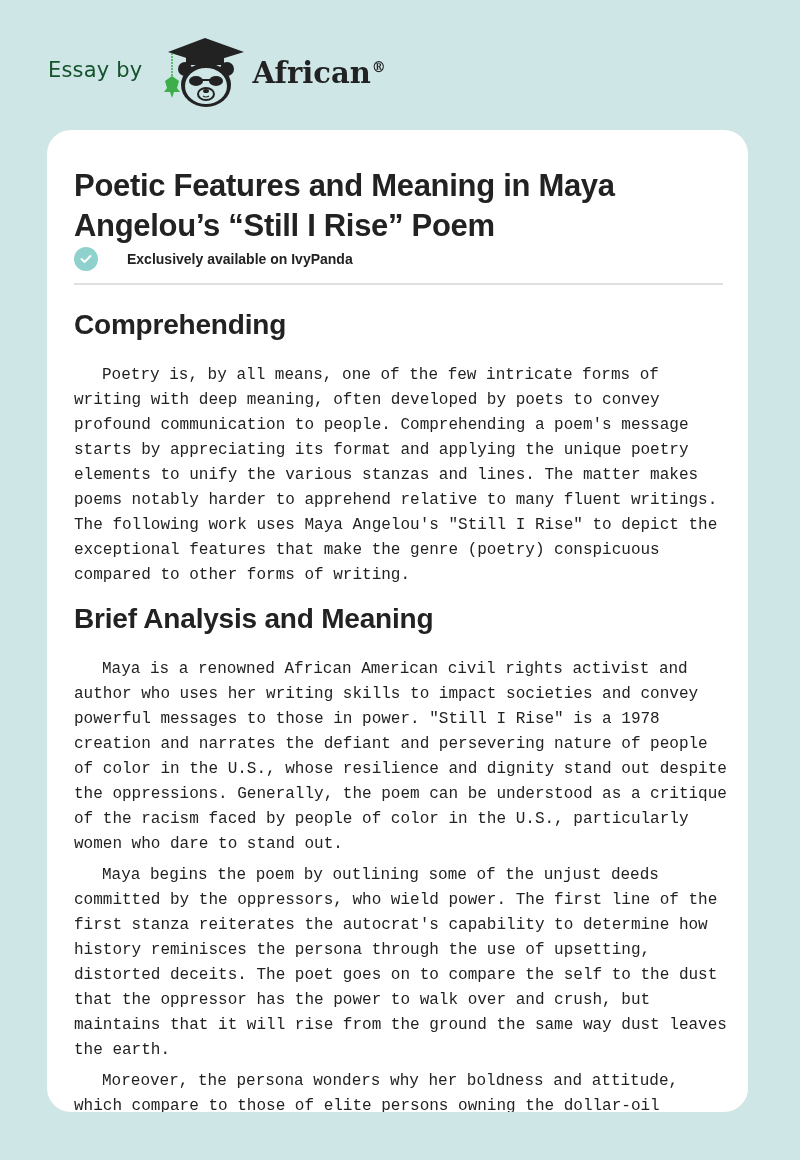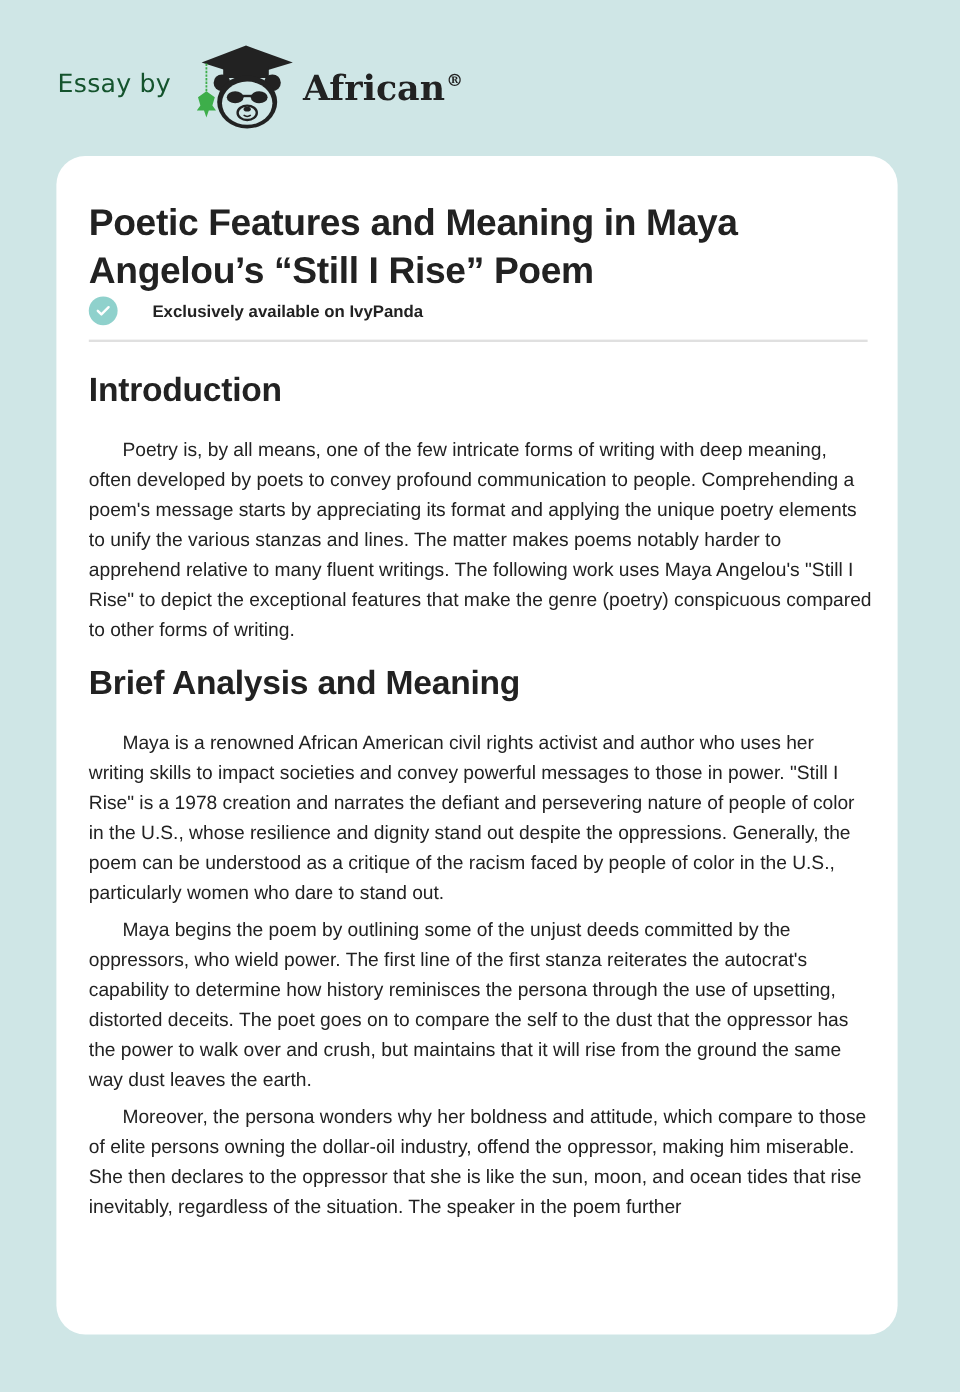--- a/index.html
+++ b/index.html
@@ -93,20 +93,21 @@
       letter-spacing: -0.2px;
     }
     .h-intro { margin-top: 22px; }
     .h-brief { margin-top: 13px; }
     .para {
       font-size: 16px;
       line-height: 25px;
       color: #222;
       text-indent: 28px;
       width: 654px;
+      font-family: Liberation Mono, monospace;
     }
     .p-first { margin-top: 20px; }
     .p-gap { margin-top: 6px; }
   </style>
 </head>
 <body>
 
 <header class="brand">
   <span class="brand-prefix">Essay by</span>
   <svg class="brand-logo" viewBox="0 0 90 76">
@@ -141,20 +142,20 @@
     <span class="check">
       <svg width="12" height="10" viewBox="0 0 12 10">
         <path d="M1.5,5 L4.5,8 L10.5,2" stroke="#ffffff" stroke-width="2" fill="none" stroke-linecap="round" stroke-linejoin="round"></path>
       </svg>
     </span>
     <span class="exclusive-text">Exclusively available on IvyPanda</span>
   </div>
 
   <div class="divider"></div>
 
-  <h2 class="section-heading h-intro">Introduction</h2>
+  <h2 class="section-heading h-intro">Comprehending</h2>
   <p class="para p-first">Poetry is, by all means, one of the few intricate forms of writing with deep meaning, often developed by poets to convey profound communication to people. Comprehending a poem's message starts by appreciating its format and applying the unique poetry elements to unify the various stanzas and lines. The matter makes poems notably harder to apprehend relative to many fluent writings. The following work uses Maya Angelou's "Still I Rise" to depict the exceptional features that make the genre (poetry) conspicuous compared to other forms of writing.</p>
 
   <h2 class="section-heading h-brief">Brief Analysis and Meaning</h2>
   <p class="para p-first">Maya is a renowned African American civil rights activist and author who uses her writing skills to impact societies and convey powerful messages to those in power. "Still I Rise" is a 1978 creation and narrates the defiant and persevering nature of people of color in the U.S., whose resilience and dignity stand out despite the oppressions. Generally, the poem can be understood as a critique of the racism faced by people of color in the U.S., particularly women who dare to stand out.</p>
   <p class="para p-gap">Maya begins the poem by outlining some of the unjust deeds committed by the oppressors, who wield power. The first line of the first stanza reiterates the autocrat's capability to determine how history reminisces the persona through the use of upsetting, distorted deceits. The poet goes on to compare the self to the dust that the oppressor has the power to walk over and crush, but maintains that it will rise from the ground the same way dust leaves the earth.</p>
   <p class="para p-gap">Moreover, the persona wonders why her boldness and attitude, which compare to those of elite persons owning the dollar-oil industry, offend the oppressor, making him miserable. She then declares to the oppressor that she is like the sun, moon, and ocean tides that rise inevitably, regardless of the situation. The speaker in the poem further</p>
 </main>
 
 </body></html>

